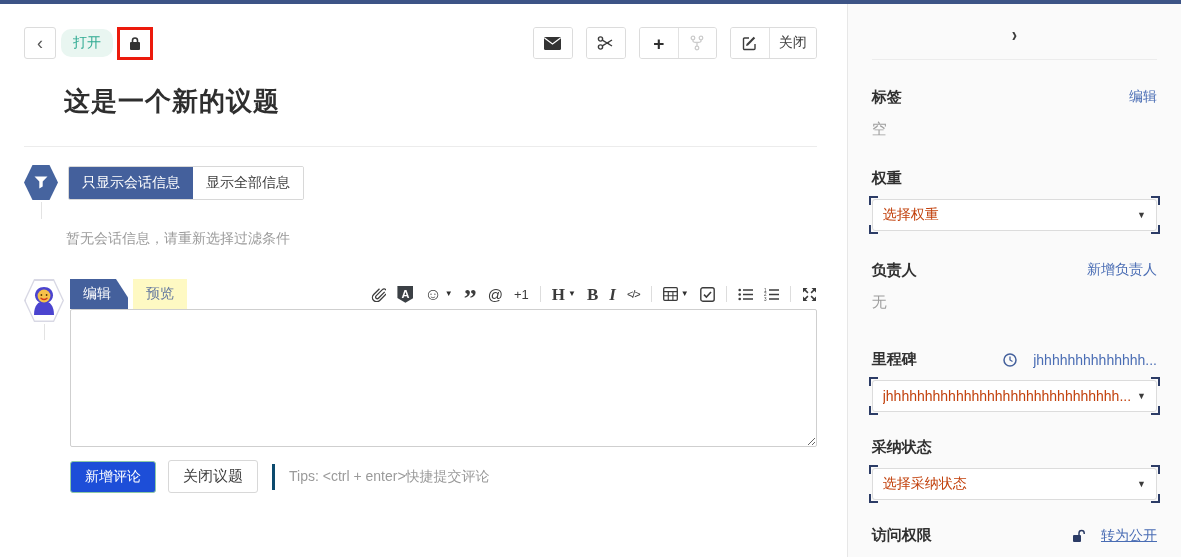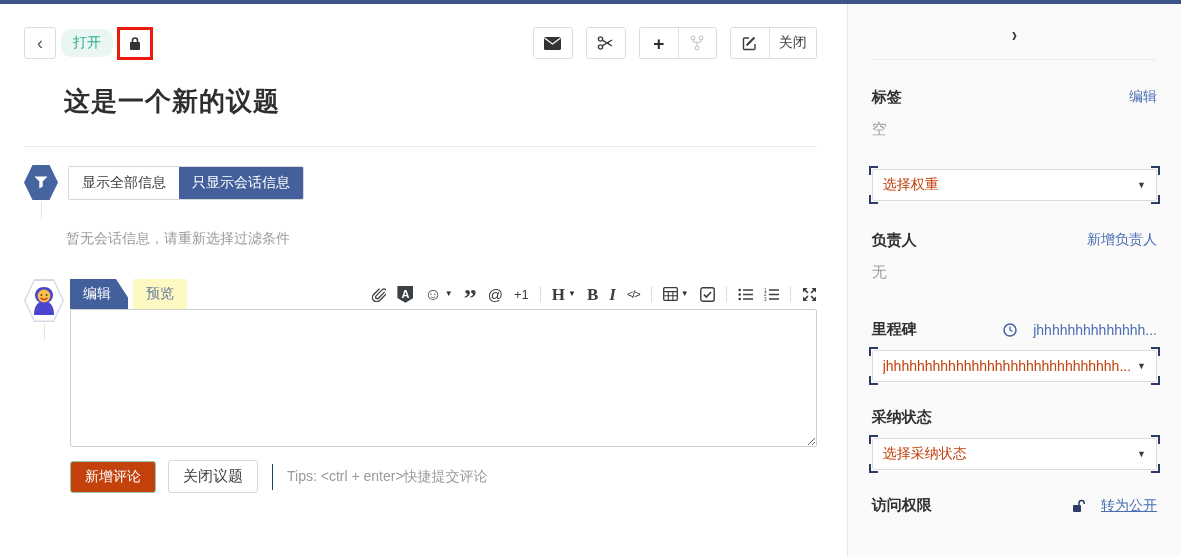--- a/index.html
+++ b/index.html
@@ -63,23 +63,23 @@
   .quote-glyph { font-family:"Liberation Serif","DejaVu Serif",serif; font-size:26px; font-weight:bold; line-height:0.4; margin-top:9px; }
   .mention-glyph { font-size:15px; }
   .award-glyph { font-size:13px; }
   .serif-glyph { font-family:"Liberation Serif","DejaVu Serif",serif; font-size:17px; font-weight:bold; }
   .italic-glyph { font-family:"Liberation Serif","DejaVu Serif",serif; font-size:17px; font-style:italic; font-weight:bold; }
   .code-glyph { font-size:11px; letter-spacing:-1px; }
   .mini-caret { font-size:8px; margin-left:3px; color:#2f2f2f; }
   .comment-box { width:100%; height:138px; border:1px solid #cfcfcf; border-radius:2px; resize:both; display:block;
     font-family:"Liberation Sans","DejaVu Sans",sans-serif; font-size:14px; padding:8px; color:#333; outline:none; }
   .comment-actions { display:flex; align-items:center; margin-top:13px; }
-  .submit-btn { background:#c2410c; border:1px solid #8fcaa5; color:#fff; font-size:14px; padding:6px 14px; border-radius:3px; cursor:pointer; }
+  .submit-btn { background:#1d4ed8; border:1px solid #8fcaa5; color:#fff; font-size:14px; padding:6px 14px; border-radius:3px; cursor:pointer; }
   .close-issue-btn { margin-left:12px; background:#fff; border:1px solid #d8d8d8; color:#3c3c3c; font-size:15px; padding:6px 14px; border-radius:3px; cursor:pointer; }
-  .tips { margin-left:14px; padding:4px 0 4px 14px; border-left:1px solid #0c4a6e; color:#9a9a9a; font-size:14px; }
+  .tips { margin-left:14px; padding:4px 0 4px 14px; border-left:3px solid #0c4a6e; color:#9a9a9a; font-size:14px; }
 
   
   .collapse-row { height:46px; display:flex; align-items:center; justify-content:center; padding-top:14px; }
   .collapse-icon { color:#3c3c3c; font-size:20px; font-weight:bold; cursor:pointer; line-height:1; transform:scaleX(0.8); }
   .sb-divider { border-bottom:1px solid #ececec; margin-top:9px; }
   .sb-row { display:flex; justify-content:space-between; }
   .sb-label { font-size:15px; font-weight:bold; color:#303030; }
   .sb-link { font-size:14px; color:#4a6db4; text-decoration:none; cursor:pointer; }
   .sb-value { margin-top:13px; color:#9e9e9e; font-size:15px; }
   .corner-box { position:relative; margin-top:11px; }
@@ -168,22 +168,22 @@
     <div class="divider"></div>
 
     <div class="filter-row">
       <div class="hex-badge">
         <svg width="14" height="13" viewBox="0 0 14 13">
           <path d="M0.5 0.5h13L8.7 5.6v4.9L5.3 12.4V5.6z" fill="#fff"></path>
         </svg>
       </div>
       <div class="thread-line"></div>
       <div class="toggle-group">
+        <div class="toggle active">只显示会话信息</div>
         <div class="toggle">显示全部信息</div>
-        <div class="toggle active">只显示会话信息</div>
       </div>
     </div>
     <div class="empty-msg">暂无会话信息，请重新选择过滤条件</div>
 
     <div class="editor-row">
       <div class="avatar-col">
         <div class="avatar-hex-outer">
           <div class="avatar-hex-inner">
             <svg width="28" height="32" viewBox="0 0 28 32">
               <path d="M4 30c0-9 4-14 10-14s10 5 10 14z" fill="#4b44cf"></path>
@@ -299,20 +299,23 @@
 
     <div class="sb-section mt28">
       <div class="sb-row">
         <span class="sb-label">标签</span>
         <a class="sb-link">编辑</a>
       </div>
       <div class="sb-value">空</div>
     </div>
 
     <div class="sb-section mt30">
+      <div class="sb-row">
+        <span class="sb-label">权重</span>
+      </div>
       <div class="corner-box">
         <span class="corner c-tl"></span>
         <span class="corner c-tr"></span>
         <span class="corner c-bl"></span>
         <span class="corner c-br"></span>
         <div class="dropdown">
           <span class="dd-text">选择权重</span>
           <span class="dd-caret">▼</span>
         </div>
       </div>

